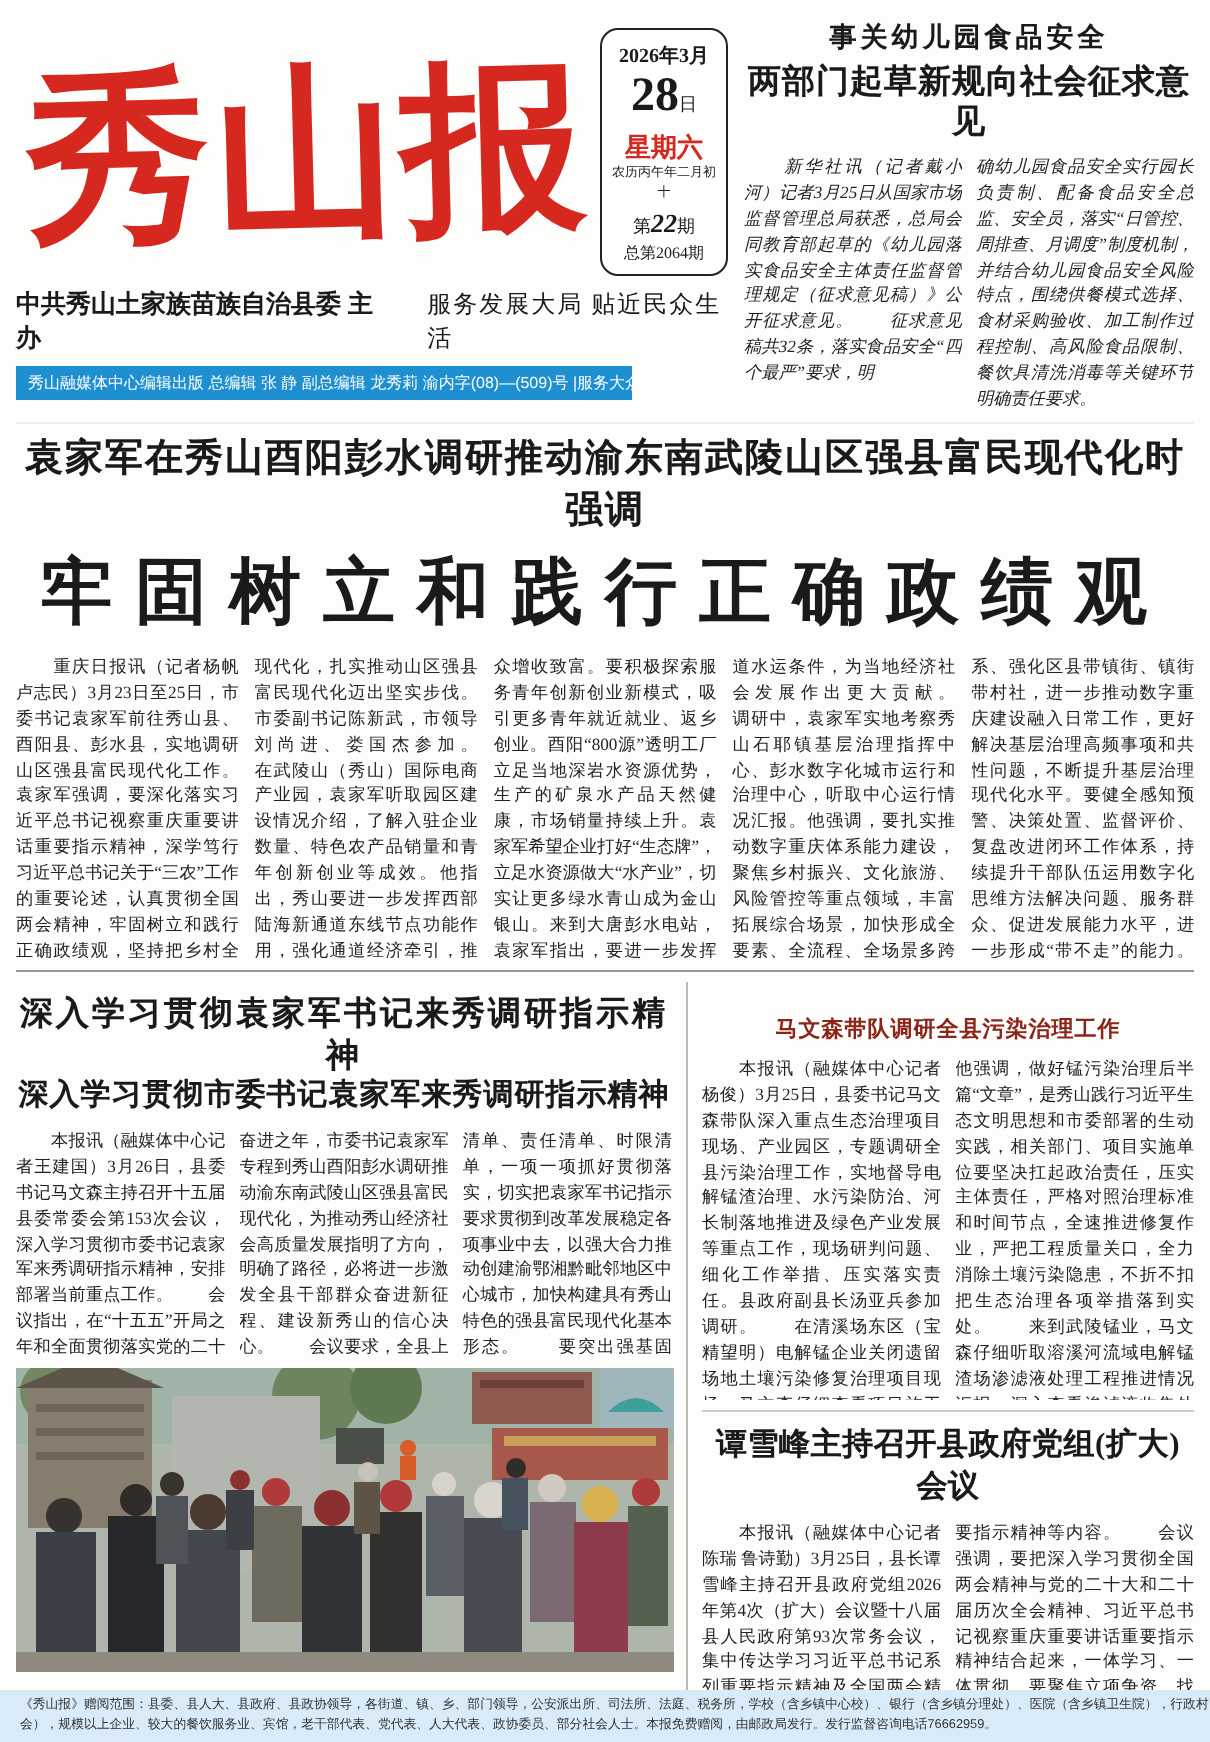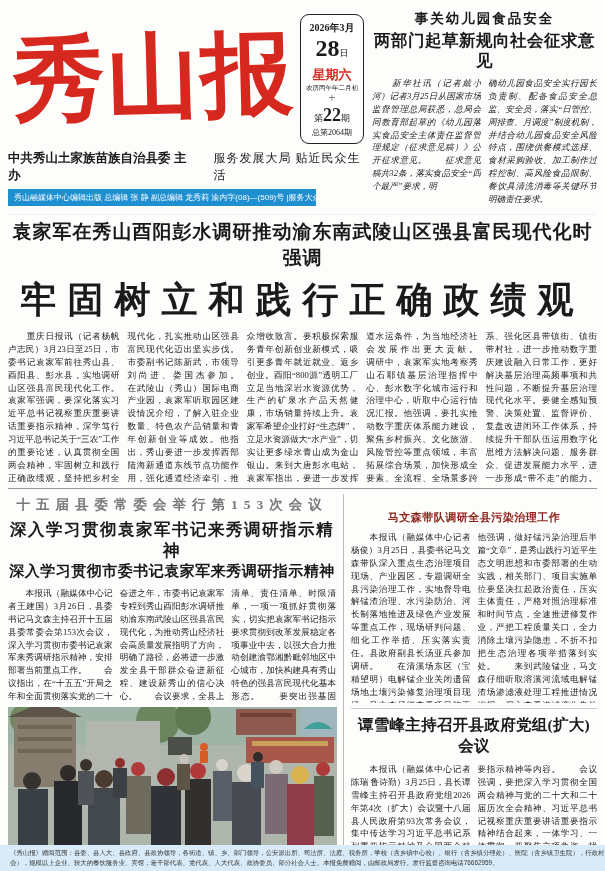--- a/index.html
+++ b/index.html
@@ -20,21 +20,21 @@
   .date-box{
     width:58px;border:1.5px solid #222;border-radius:9px;text-align:center;
     padding:6px 2px 5px 2px;margin-top:8px;background:#fff;
   }
   .date-ym{font-size:10px;font-weight:700;}
   .date-day{font-size:24px;font-weight:900;line-height:26px;}
   .date-day .d-suffix{font-size:9px;font-weight:400;}
   .date-week{font-size:13px;font-weight:900;color:#d6281e;line-height:17px;}
   .date-lunar{font-size:6.5px;line-height:10px;color:#222;}
   .date-issue{font-size:9px;margin-top:2px;}
-  .date-issue b{font-size:18px;}
+  .date-issue b{font-size:13px;font-style:italic;}
   .date-total{font-size:8px;margin-top:1px;}
   .sponsor-row{display:flex;align-items:baseline;margin-top:6px;}
   .sponsor{font-size:12.5px;font-weight:900;font-family:Liberation Sans, sans-serif;}
   .slogan{font-size:12px;margin-left:26px;letter-spacing:1px;}
   .blue-bar{
     margin-top:5px;background:#1e8fd0;color:#fff;font-size:8px;line-height:17px;height:17px;
     padding:0 6px;font-family:"Liberation Sans",sans-serif;white-space:nowrap;overflow:hidden;width:308px;
     box-sizing:border-box;
   }
   
@@ -132,21 +132,20 @@
       <div class="news-col">众增收致富。要积极探索服务青年创新创业新模式，吸引更多青年就近就业、返乡创业。酉阳“800源”透明工厂立足当地深岩水资源优势，生产的矿泉水产品天然健康，市场销量持续上升。袁家军希望企业打好“生态牌”，立足水资源做大“水产业”，切实让更多绿水青山成为金山银山。来到大唐彭水电站，袁家军指出，要进一步发挥重大水电能源工程作用，助力改善乌江航</div>
       <div class="news-col">道水运条件，为当地经济社会发展作出更大贡献。　　调研中，袁家军实地考察秀山石耶镇基层治理指挥中心、彭水数字化城市运行和治理中心，听取中心运行情况汇报。他强调，要扎实推动数字重庆体系能力建设，聚焦乡村振兴、文化旅游、风险管控等重点领域，丰富拓展综合场景，加快形成全要素、全流程、全场景多跨协同实战能力。要迭代完善“141”基层智治体</div>
       <div class="news-col">系、强化区县带镇街、镇街带村社，进一步推动数字重庆建设融入日常工作，更好解决基层治理高频事项和共性问题，不断提升基层治理现代化水平。要健全感知预警、决策处置、监督评价、复盘改进闭环工作体系，持续提升干部队伍运用数字化思维方法解决问题、服务群众、促进发展能力水平，进一步形成“带不走”的能力。　　袁家军高度(下转第二版)</div>
     </div>
   </section>
 
   <div class="lower">
 
     <div class="lower-left">
       <section>
-        <div class="cmte-kicker">十五届县委常委会举行第153次会议</div>
         <div class="cmte-h1">深入学习贯彻袁家军书记来秀调研指示精神</div>
         <div class="cmte-h2">深入学习贯彻市委书记袁家军来秀调研指示精神</div>
         <div class="cmte-body">
           <div class="news-col">　　本报讯（融媒体中心记者王建国）3月26日，县委书记马文森主持召开十五届县委常委会第153次会议，深入学习贯彻市委书记袁家军来秀调研指示精神，安排部署当前重点工作。　　会议指出，在“十五五”开局之年和全面贯彻落实党的二十大和二十届历次全会精神，推进现代化新重庆建设的</div>
           <div class="news-col">奋进之年，市委书记袁家军专程到秀山酉阳彭水调研推动渝东南武陵山区强县富民现代化，为推动秀山经济社会高质量发展指明了方向，明确了路径，必将进一步激发全县干部群众奋进新征程、建设新秀山的信心决心。　　会议要求，全县上下要以此为契机，认真组织学习研讨、制定贯彻落实方案，形成任务</div>
           <div class="news-col">清单、责任清单、时限清单，一项一项抓好贯彻落实，切实把袁家军书记指示要求贯彻到改革发展稳定各项事业中去，以强大合力推动创建渝鄂湘黔毗邻地区中心城市，加快构建具有秀山特色的强县富民现代化基本形态。　　要突出强基固本，减负增效抓党建。要选优配强队伍，蹄疾步稳推进(下转第二版)</div>
         </div>
       </section>
 
       <div class="photo-wrap">

